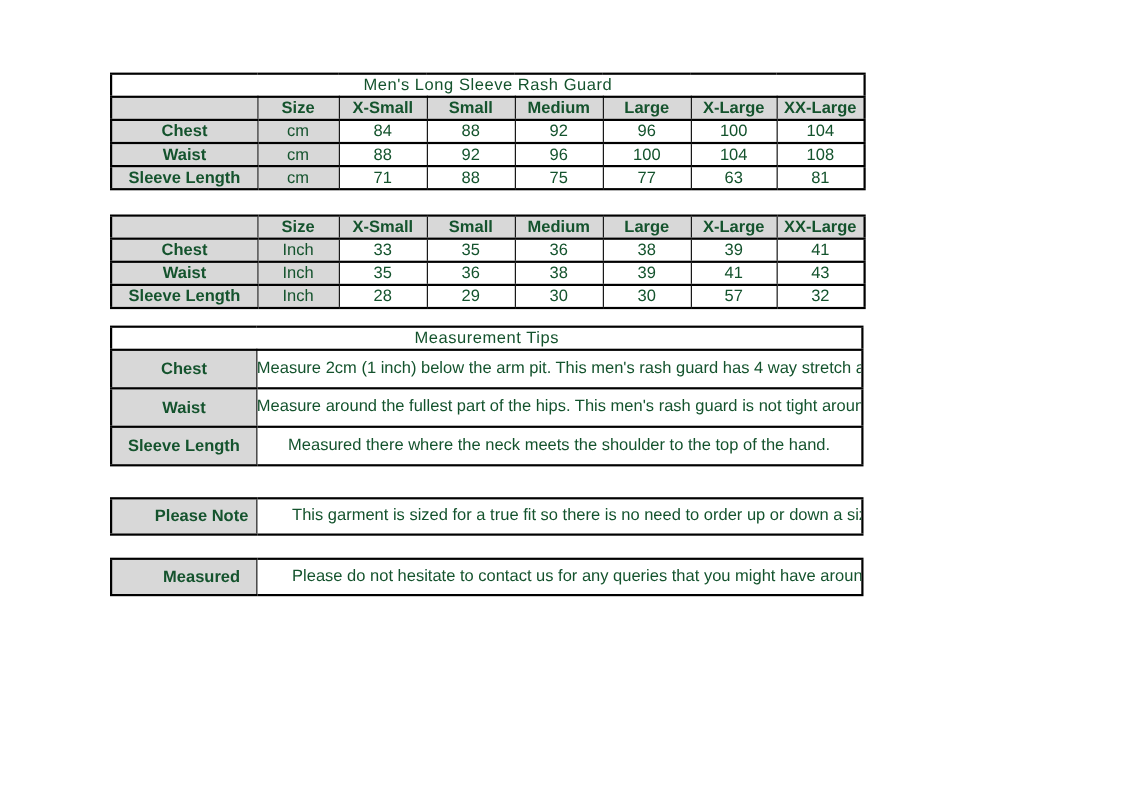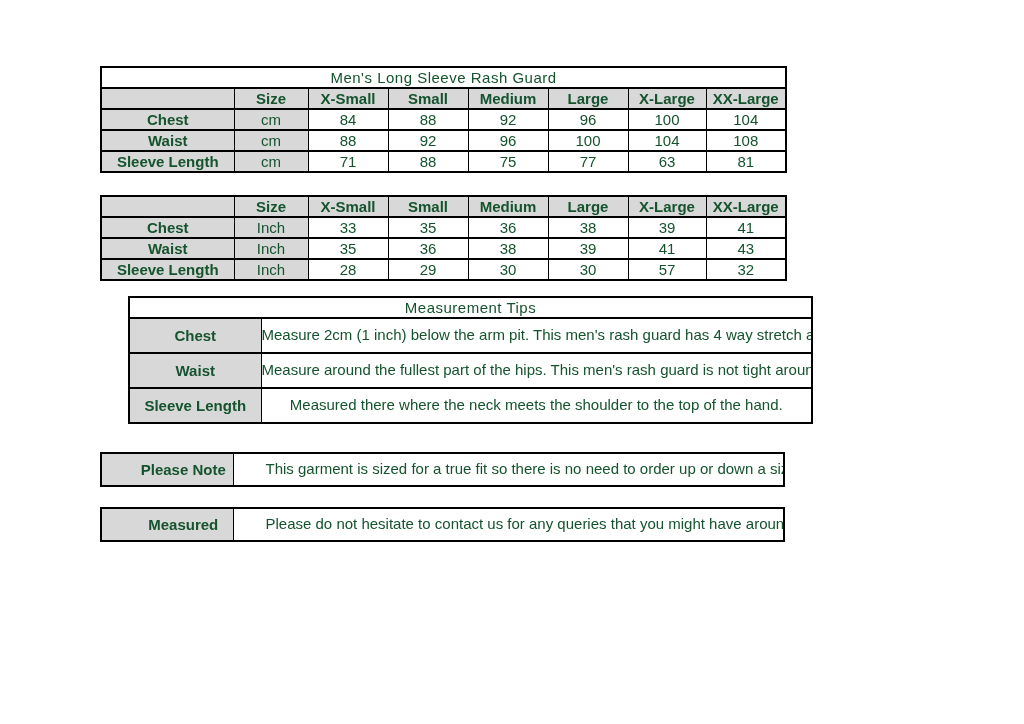--- a/index.html
+++ b/index.html
@@ -167,21 +167,21 @@
       <td>28</td>
       <td>29</td>
       <td>30</td>
       <td>30</td>
       <td>57</td>
       <td>32</td>
     </tr>
   </tbody>
     </table>
 
-  <table class="tbl" style="left:100px; top:296px; width:683px;margin-left:28px;">
+  <table class="tbl" style="left:100px; top:296px; width:683px;">
     <colgroup>
       <col style="width:132px">
         <col style="width:551px">
     </colgroup>
     <tbody>
         <tr>
       <td colspan="2" class="title-cell">Measurement Tips</td>
     </tr>
     <tr class="tip-row">
       <td class="tip-label">Chest</td>

